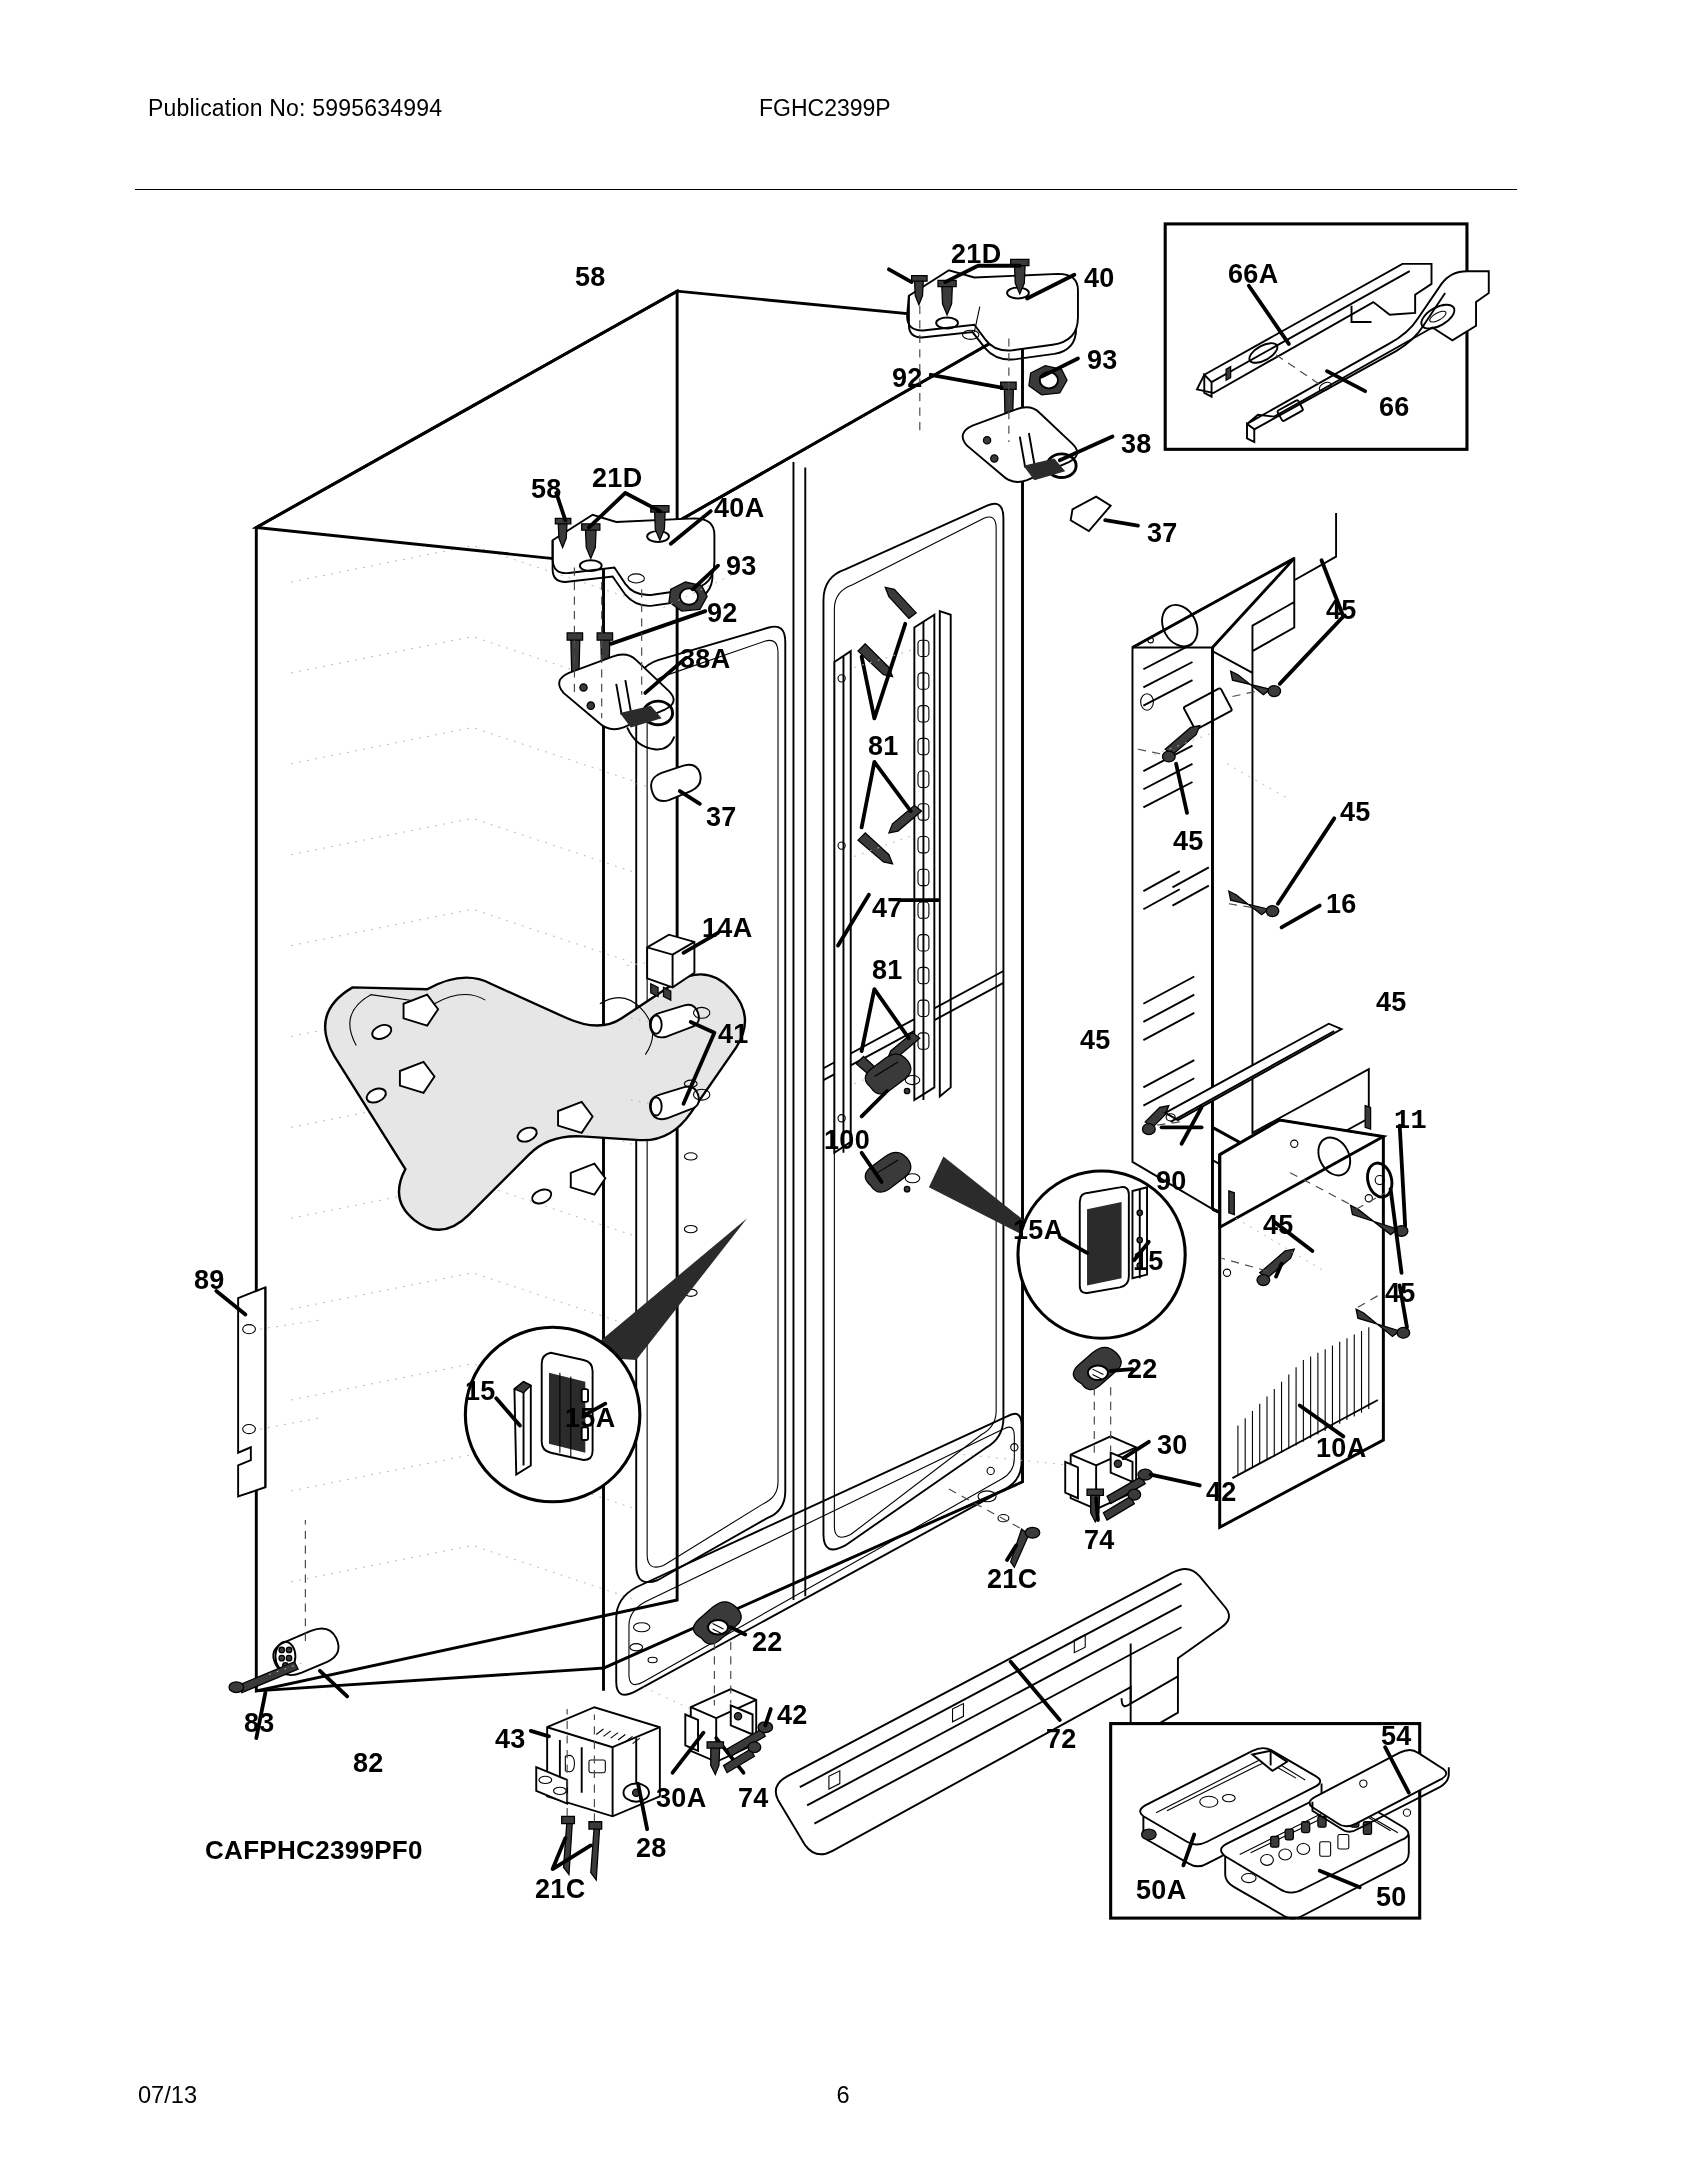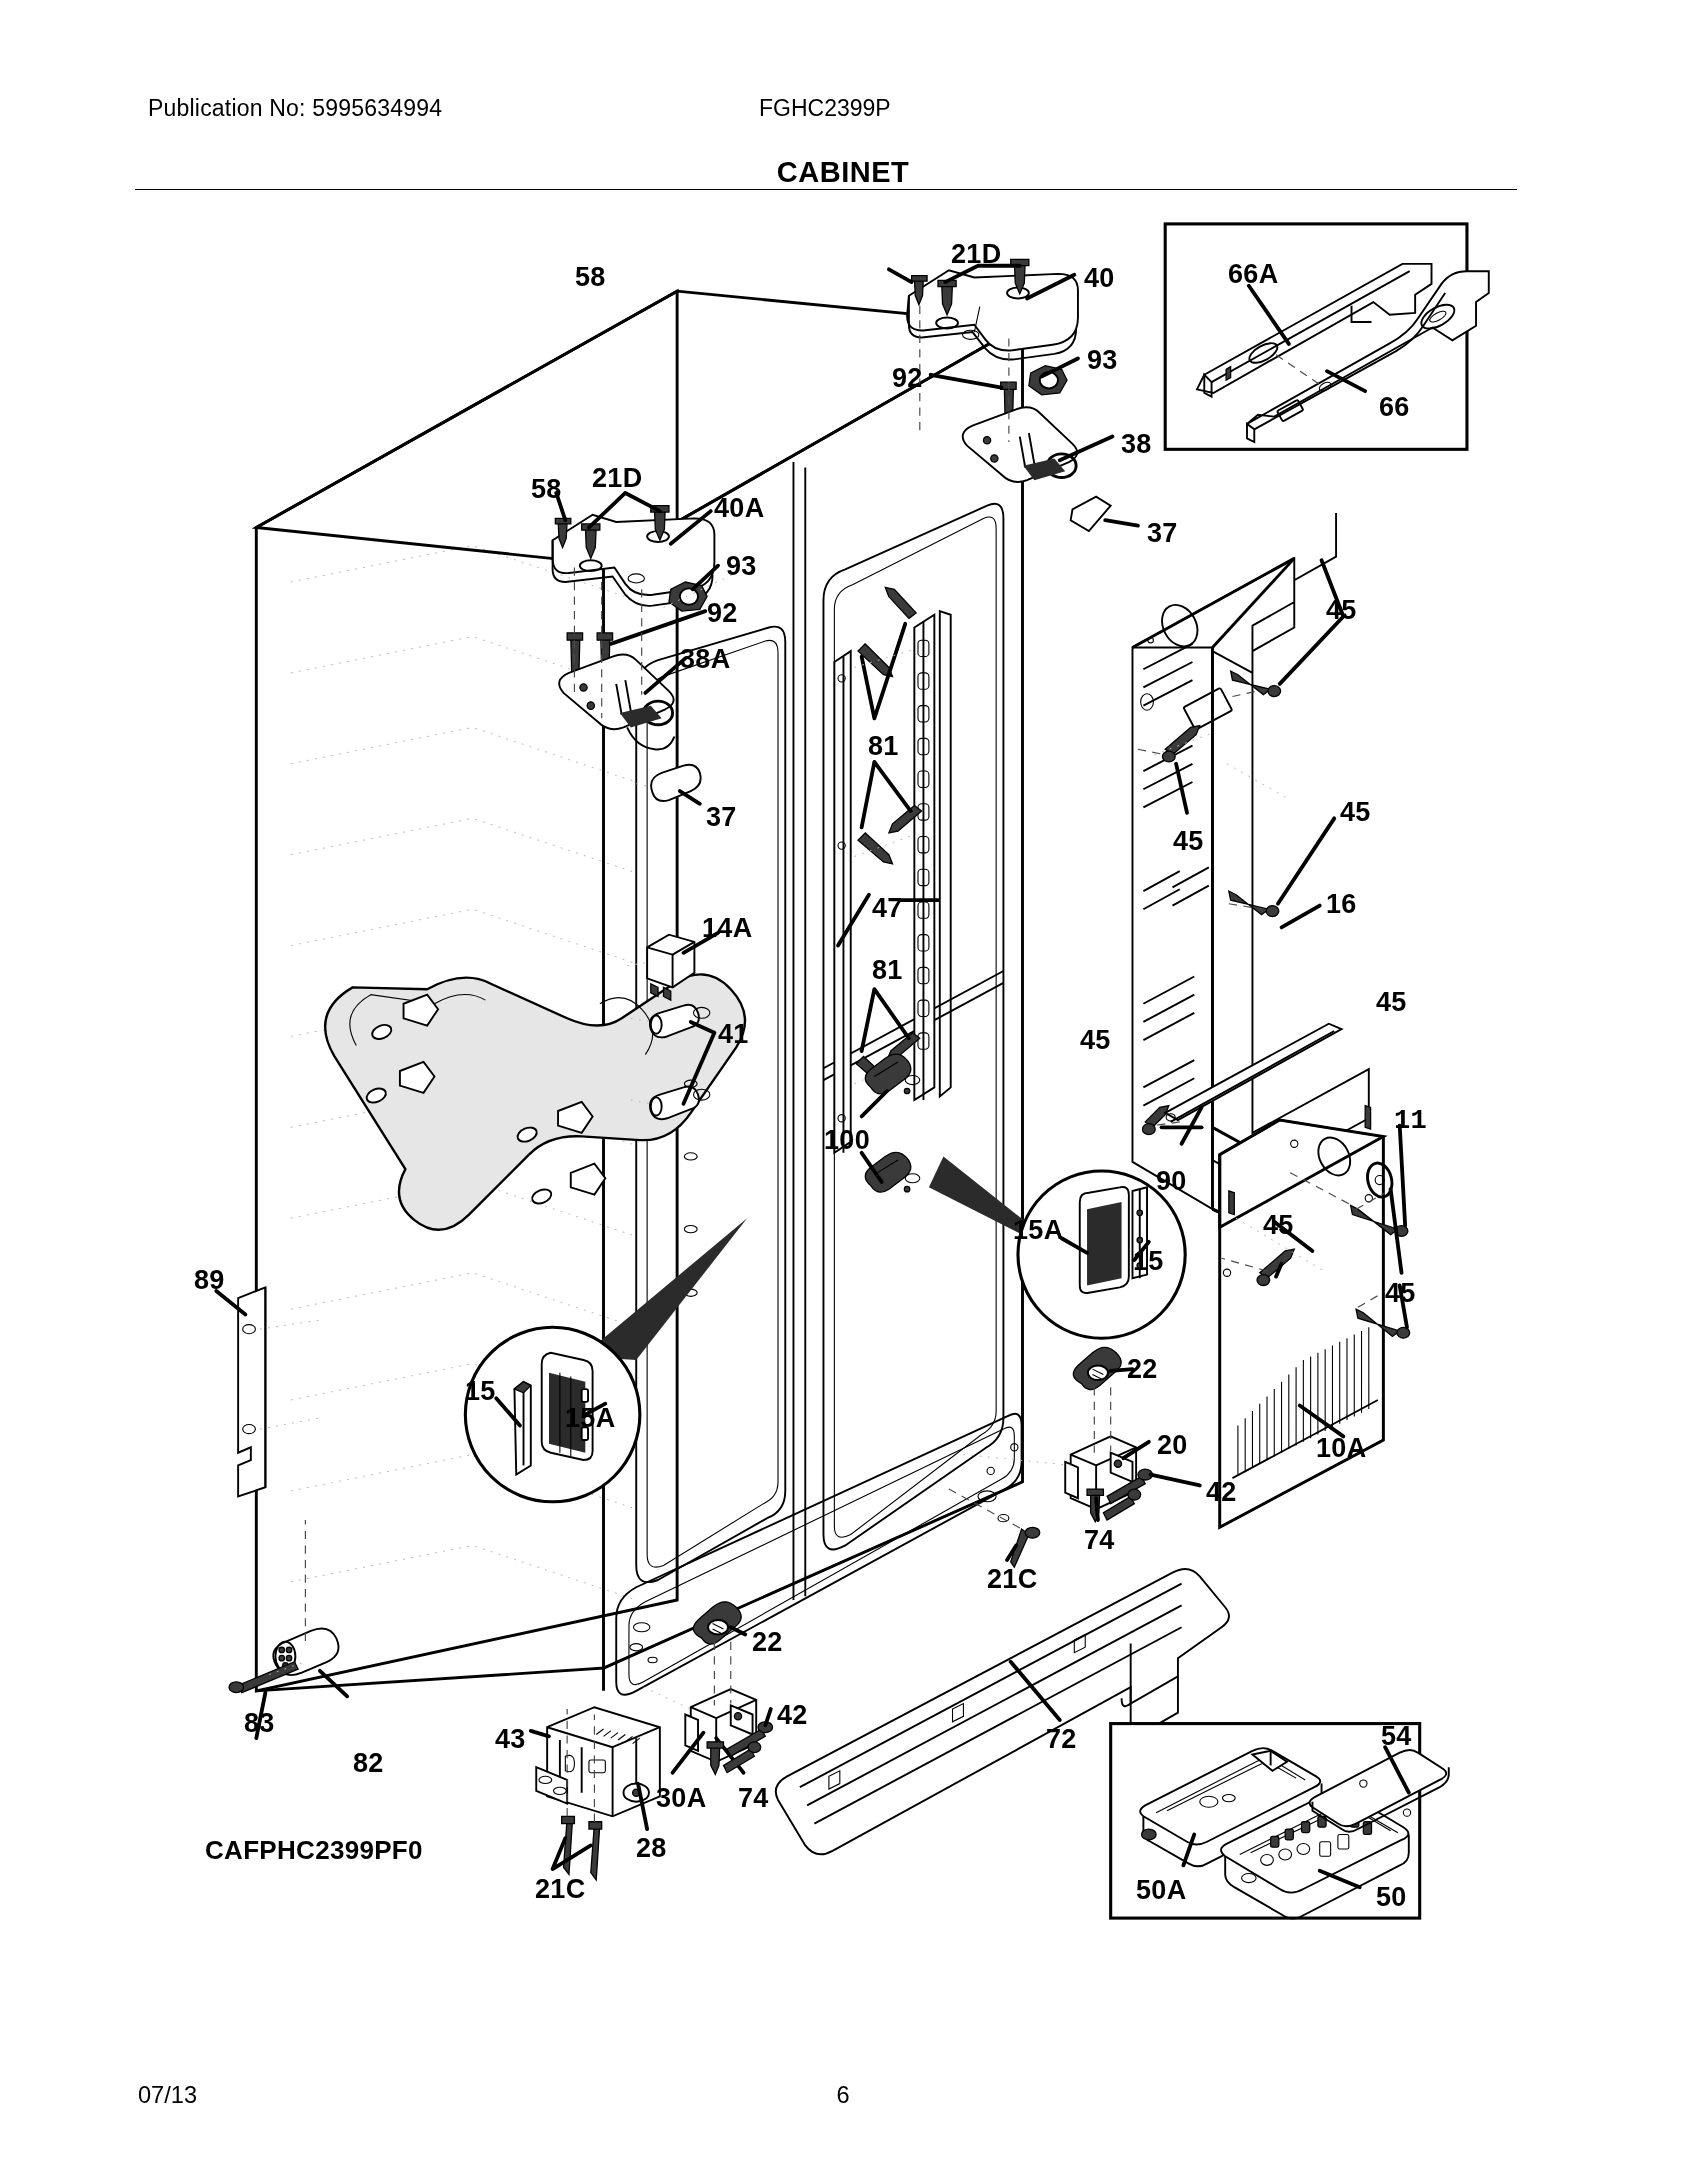--- a/index.html
+++ b/index.html
@@ -40,21 +40,20 @@
   .fillk2{fill:#2b2b2b;stroke:none;}
   .box{fill:#fff;stroke:#000;stroke-width:3.4;}
 </style>
 </head>
 <body>
 
 <div class="page">
 
   <div class="hdr-pub">Publication No: 5995634994</div>
   <div class="hdr-model">FGHC2399P</div>
-  <div class="hdr-title">CABINET</div>
   <div class="rule"></div>
 
   <svg class="art" viewBox="0 0 1855 2400">
 
     <g>
 
       <path class="ln-th" d="M282 580 L745 320 L745 1760 L282 1860 Z"></path>
 
       <g class="dot">
         <path d="M320 640 L520 600 L700 660"></path>
@@ -738,21 +737,21 @@
   <div class="lbl" style="left:824px;top:1127px;">100</div>
   <div class="lbl" style="left:1156px;top:1168px;">90</div>
   <div class="lbl" style="left:1013px;top:1217px;">15A</div>
   <div class="lbl" style="left:1133px;top:1248px;">15</div>
   <div class="lbl" style="left:1263px;top:1212px;">45</div>
   <div class="lbl" style="left:1385px;top:1280px;">45</div>
   <div class="lbl" style="left:194px;top:1267px;">89</div>
   <div class="lbl" style="left:465px;top:1378px;">15</div>
   <div class="lbl" style="left:565px;top:1405px;">15A</div>
   <div class="lbl" style="left:1127px;top:1356px;">22</div>
-  <div class="lbl" style="left:1157px;top:1432px;">20</div>
+  <div class="lbl" style="left:1157px;top:1432px;">30</div>
   <div class="lbl" style="left:1316px;top:1435px;">10A</div>
   <div class="lbl" style="left:1206px;top:1479px;">42</div>
   <div class="lbl" style="left:1084px;top:1527px;">74</div>
   <div class="lbl" style="left:987px;top:1566px;">21C</div>
   <div class="lbl" style="left:353px;top:1702px;margin-top:48px;">82</div>
   <div class="lbl" style="left:244px;top:1710px;">83</div>
   <div class="lbl" style="left:752px;top:1629px;">22</div>
   <div class="lbl" style="left:777px;top:1702px;">42</div>
   <div class="lbl" style="left:1046px;top:1726px;">72</div>
   <div class="lbl" style="left:495px;top:1726px;">43</div>

